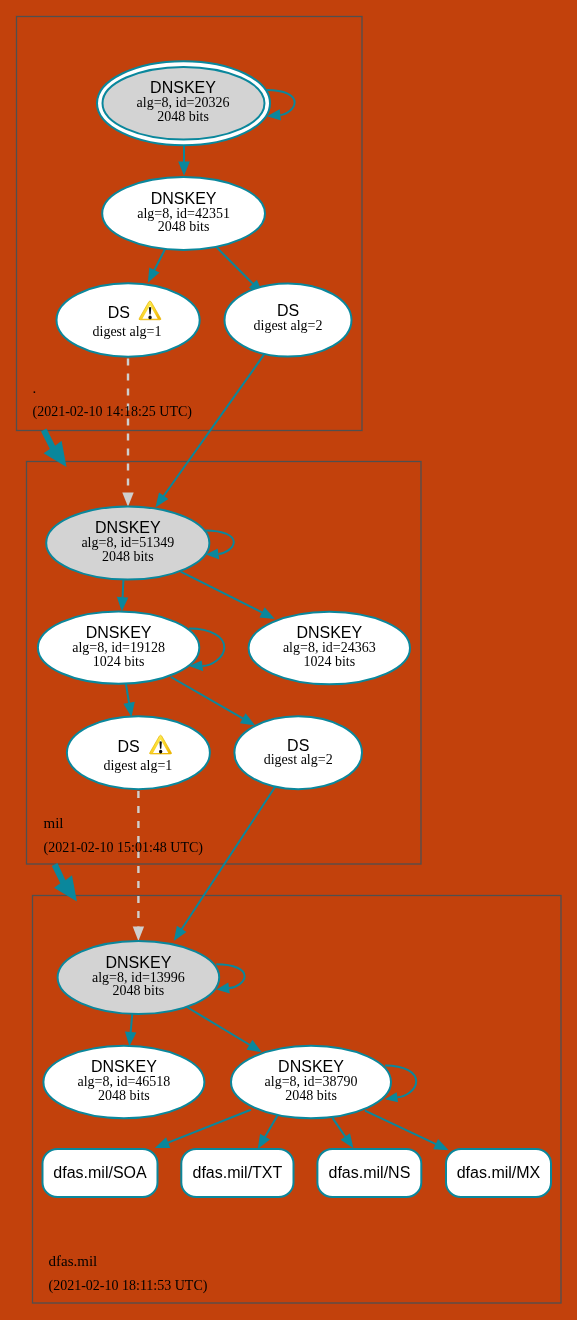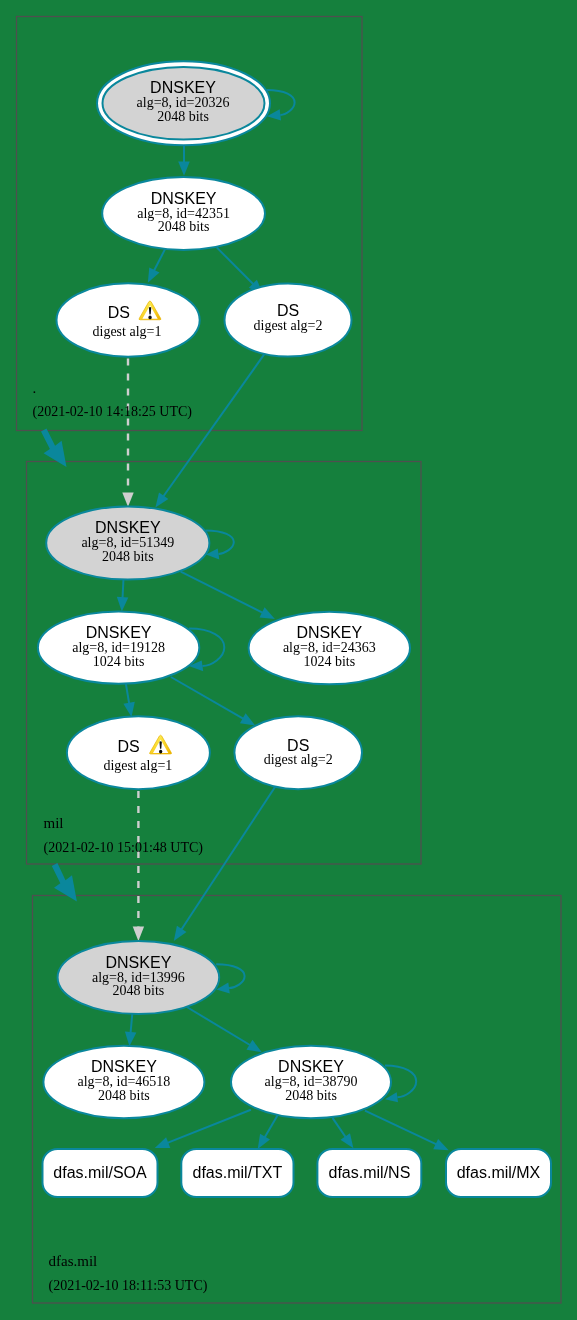--- a/index.html
+++ b/index.html
@@ -1,18 +1,18 @@
 <!DOCTYPE html>
 <html><head>
 <meta charset="utf-8">
 <title>DNSSEC Authentication Chain</title>
 <style>
   html,body{margin:0;padding:0;background:#ffffff;}
   body{width:577px;height:1320px;overflow:hidden;font-family:"Liberation Serif",serif;}
-  #canvas{position:relative;width:577px;height:1320px;background:#15803d;}
+  #canvas{position:relative;width:577px;height:1320px;background:#c2410c;}
   svg#graph{display:block;position:absolute;left:0;top:0;}
   .zbox{fill:none;stroke:#4f4f4f;stroke-width:1.3;}
   .nell{fill:#ffffff;stroke:#0a879c;stroke-width:2;}
   .nell.sep{fill:#d3d3d3;}
   .nrect{fill:#ffffff;stroke:#0a879c;stroke-width:2;}
   .edge{fill:none;stroke:#0a879c;stroke-width:2;stroke-linejoin:round;}
   .edgeb{fill:none;stroke:#cfcfcf;stroke-width:2.4;stroke-dasharray:7 8;}
   .ahd{fill:#0a879c;stroke:none;}
   .ahdb{fill:#cfcfcf;stroke:none;}
   .fat{fill:#0a879c;stroke:none;}

